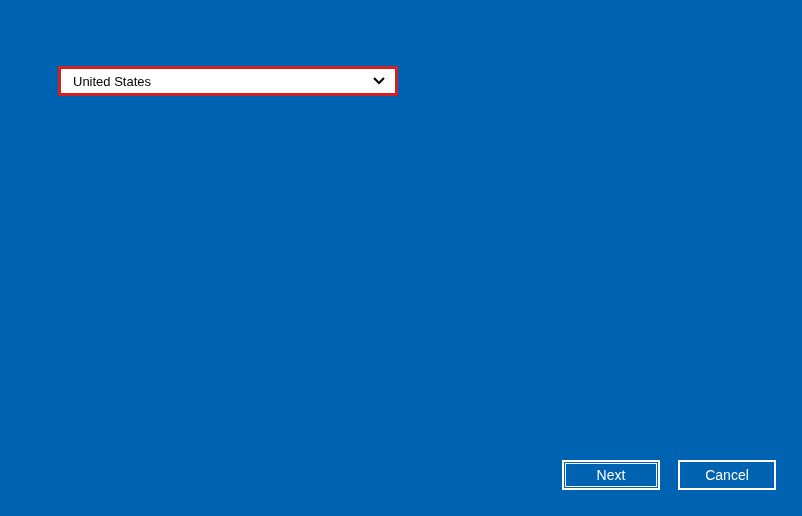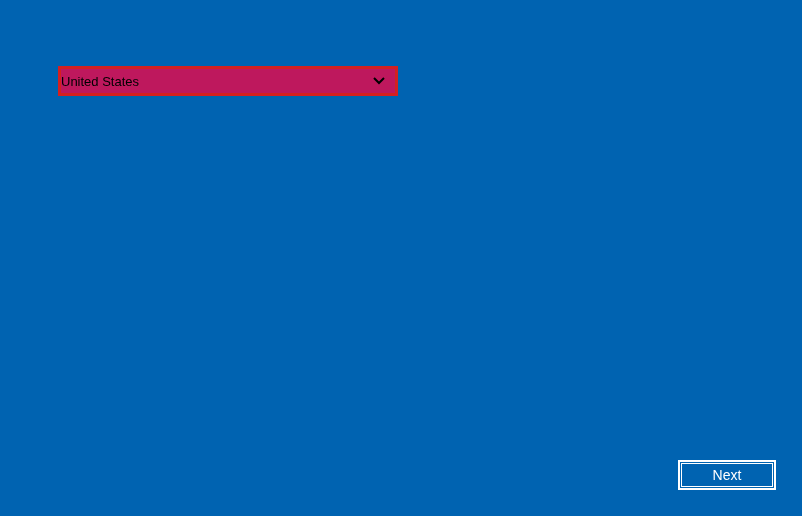--- a/index.html
+++ b/index.html
@@ -30,26 +30,26 @@
       color: #ffffff;
       font-size: 26px;
       font-weight: 300;
     }
     .dropdown {
       position: absolute;
       top: 66px;
       left: 50px;
       width: 340px;
       height: 30px;
-      background: #be185d;
+      background: #ffffff;
       border: 3px solid #d42020;
       display: flex;
       align-items: center;
       justify-content: space-between;
-      padding: 0 10px 0 0;
+      padding: 0 10px 0 12px;
       cursor: pointer;
     }
     .dropdown-text {
       color: #000000;
       font-size: 13px;
     }
     .dropdown-chevron {
       width: 12px;
       height: 12px;
       display: flex;
@@ -96,14 +96,15 @@
     <span class="dropdown-text">United States</span>
     <span class="dropdown-chevron">
       <svg viewBox="0 0 12 8">
         <path d="M1 1 L6 6 L11 1" stroke="#000000" stroke-width="2" fill="none"></path>
       </svg>
     </span>
   </div>
 
   <div class="button-bar">
     <button class="btn primary">Next</button>
+    <button class="btn">Cancel</button>
   </div>
 </div>
 
 </body></html>

